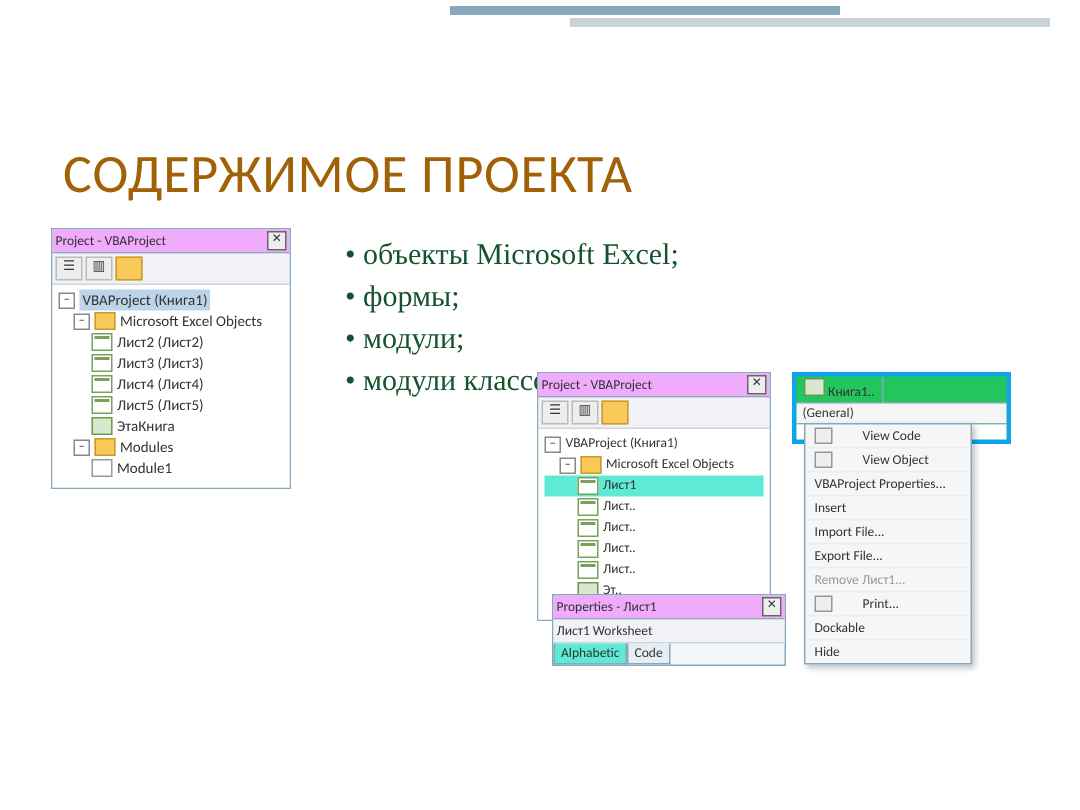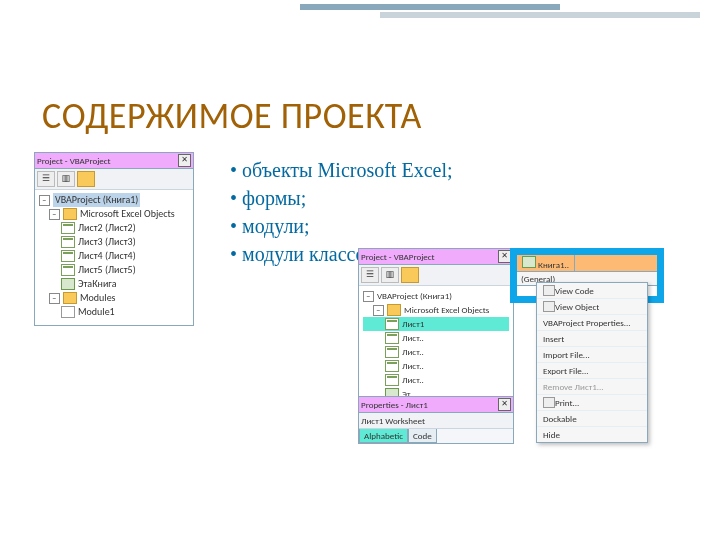--- a/index.html
+++ b/index.html
@@ -23,37 +23,37 @@
   .ind1{padding-left:10px}.ind2{padding-left:22px}
   .pm{width:9px;height:9px;border:1px solid #888;background:#fff;font-size:8px;line-height:8px;text-align:center}
   .ic{width:12px;height:10px;display:inline-block}
   .ic.folder{background:#f9c95a;border:1px solid #c69a2e}
   .ic.sheet{background:#fff;border:1px solid #7aa05a;position:relative}
   .ic.sheet:after{content:"";position:absolute;left:1px;top:1px;right:1px;height:2px;background:#7aa05a}
   .ic.book{background:#d8e8cf;border:1px solid #6b9a4a}
   .ic.mod{background:#fff;border:1px solid #999}
   .sel{background:#bcd4ea;display:inline-block;padding:0 2px}
   
-  .bullets{position:absolute;left:230px;top:156px;font-family:"Times New Roman",serif;font-size:20px;color:#0369a1;line-height:28px}
+  .bullets{position:absolute;left:230px;top:156px;font-family:"Times New Roman",serif;font-size:20px;color:#14532d;line-height:28px}
   .bullets .b:before{content:"• ";}
   
   .shot{position:absolute;left:358px;top:248px;width:300px;height:196px;font-size:9px;color:#333}
   .shot .panel2{position:absolute;left:0;top:0;width:154px;border:1px solid #8aa8bc;background:#f4f6f9}
   .panel2 .tree{height:118px}
   .panel2 .sel-row{background:#5eead4}
-  .shot .props{position:absolute;left:0;top:148px;width:154px;border:1px solid #8aa8bc;background:#f4f6f9}
+  .shot .props{position:absolute;left:10px;top:148px;width:154px;border:1px solid #8aa8bc;background:#f4f6f9}
   .props .tabs{display:flex}
   .props .tab{border:1px solid #8aa8bc;border-top:none;padding:1px 4px;background:#e6edf3;font-size:9px}
   .props .tab.active{background:#5eead4}
-  .shot .editor{position:absolute;left:152px;top:0;width:140px;border:7px solid #0ea5e9;background:#fdba74}
+  .shot .editor{position:absolute;left:170px;top:0;width:140px;border:3px solid #0ea5e9;background:#22c55e}
   .editor .tabs2{display:flex;border-bottom:1px solid #8aa8bc}
   .editor .tab2{border-right:1px solid #8aa8bc;padding:1px 5px;font-size:9px}
   .editor .combo{border-bottom:1px solid #8aa8bc;padding:1px 4px;font-size:9px;background:#f5f5f5}
   .shot .menu{position:absolute;left:178px;top:34px;width:110px;background:#f6f6f6;border:1px solid #8aa8bc;box-shadow:2px 2px 4px rgba(0,0,0,.25)}
-  .menu .mi{padding:2px 6px;font-size:9px;border-bottom:1px solid #e6edf3;display:flex;align-items:flex-end;gap:0}
+  .menu .mi{padding:2px 6px;font-size:9px;border-bottom:1px solid #e6edf3;display:flex;align-items:flex-end;gap:20px}
   .menu .mi:last-child{border-bottom:none}
   .menu .mic{width:10px;height:9px;border:1px solid #999;background:#eee}
   .menu .dim{color:#999}
 </style>
 </head>
 <body>
 
 <div class="slide">
 
   <div class="ruler">

